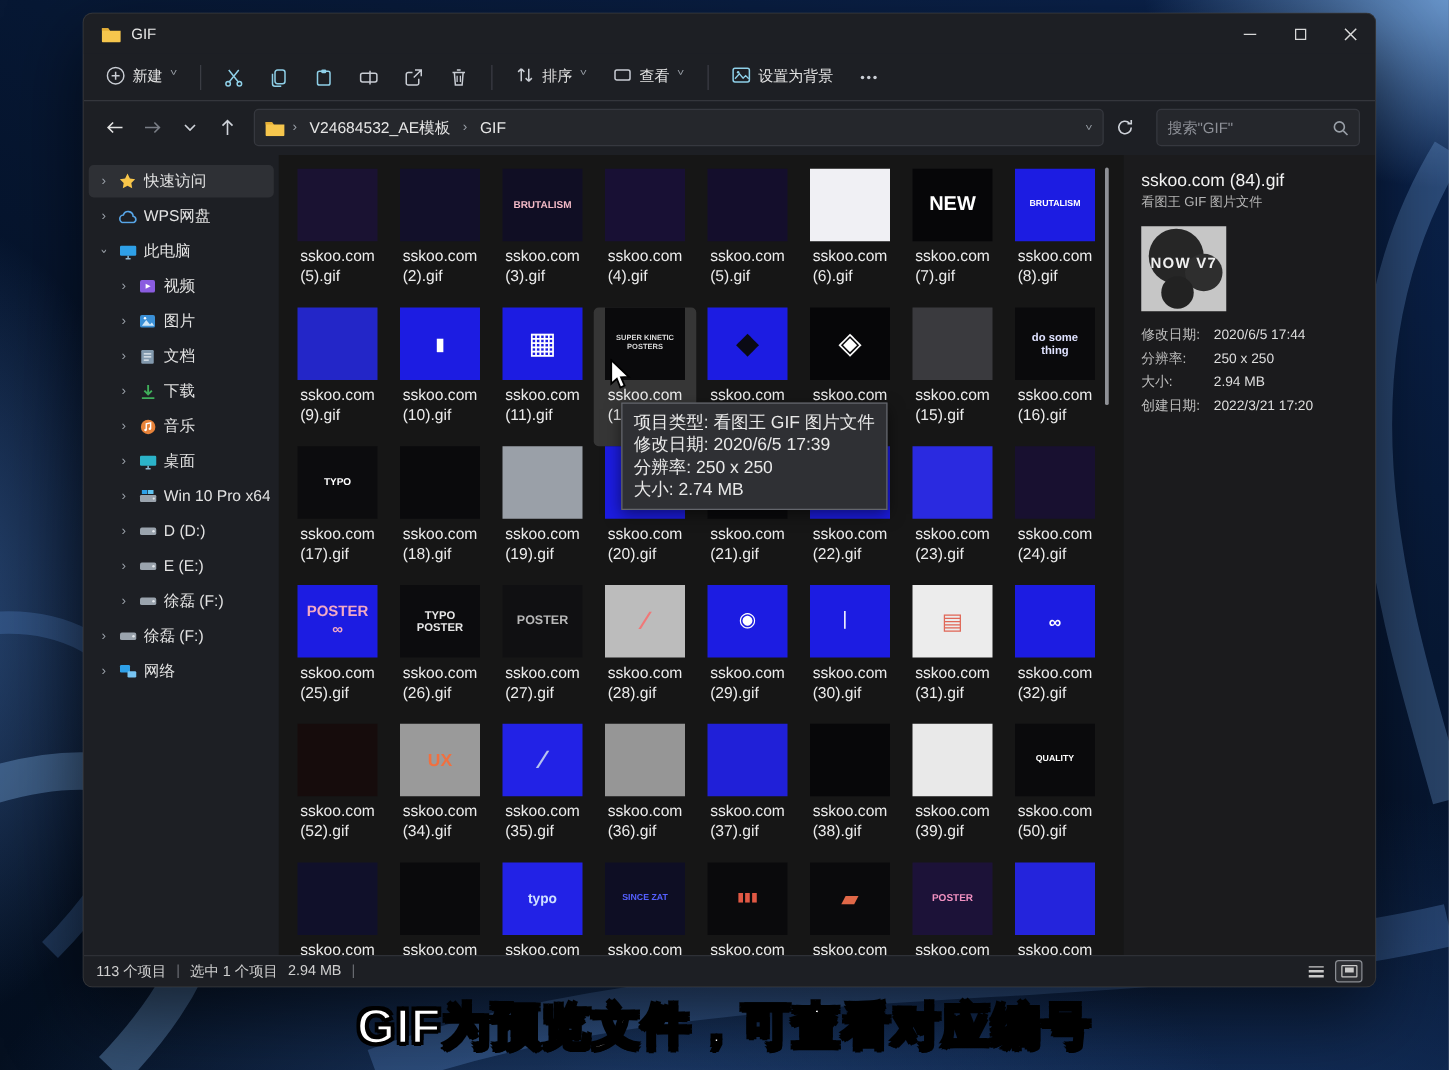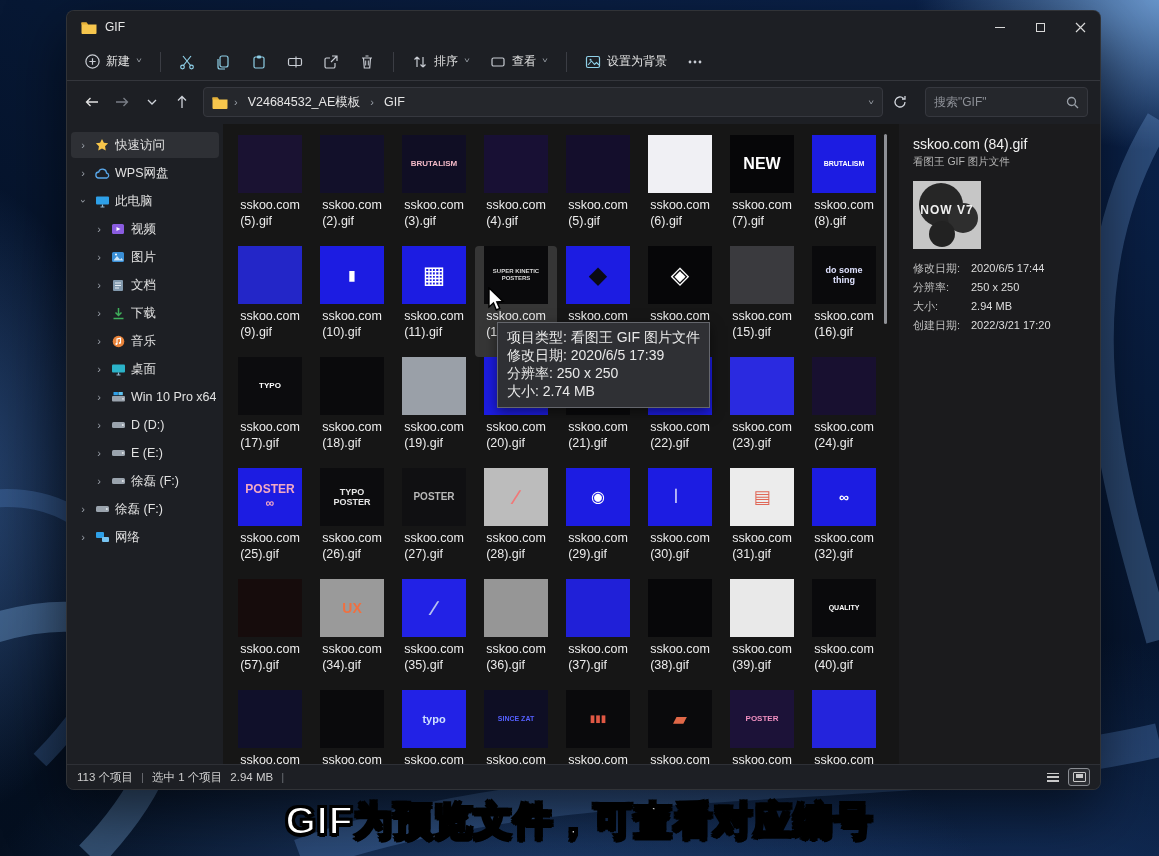--- a/index.html
+++ b/index.html
@@ -26,21 +26,21 @@
   }
   .titlebar { height:32px; display:flex; align-items:center; padding-left:14px; background:#1d1f24; }
   .titlebar .title { font-size:12px; color:#e8e8e8; margin-left:8px; }
   .win-controls { margin-left:auto; display:flex; height:100%; }
   .win-btn { width:40px; height:100%; display:flex; align-items:center; justify-content:center; color:#d8d8d8; }
   .min-glyph { width:10px; height:1px; background:#d8d8d8; display:inline-block; }
   .max-glyph { width:9px; height:9px; border:1px solid #d8d8d8; display:inline-block; }
 
   
   .toolbar { height:38px; display:flex; align-items:center; gap:4px; padding:0 10px; border-bottom:1px solid #34363c; }
-  .tb-btn { display:flex; align-items:center; gap:6px; padding:6px 8px; border-radius:4px; font-size:12px; color:#e2e2e2;font-family:Liberation Mono, monospace; }
+  .tb-btn { display:flex; gap:6px; padding:6px 8px; border-radius:4px; font-size:12px; color:#e2e2e2; }
   .tb-sep { width:1px; height:20px; background:#3b3d44; margin:0 6px; }
   .chev { font-size:10px; color:#9aa0a8; transform:scaleY(.8); }
   .chev-exp { display:inline-block; transform:rotate(90deg) scaleY(.8); }
   svg.ic { display:block; }
 
   
   .addressbar { height:42px; display:flex; align-items:center; padding:0 12px; gap:4px; }
   .nav-btn { width:26px; height:26px; display:flex; align-items:center; justify-content:center; border-radius:4px; color:#cfd3da; }
   .crumb-box { flex:1; height:30px; margin-left:4px; background:#25272c; border:1px solid #36383f; border-radius:4px;
                display:flex; align-items:center; padding:0 8px; gap:6px; font-size:12.5px; }
@@ -707,21 +707,21 @@
             </div>
             <div class="flabel">
               <div>sskoo.com</div>
               <div>(32).gif</div>
             </div>
           </div>
           <div class="cell">
             <div class="thumb pat-rings-orange" style="background: rgb(22, 12, 12);"></div>
             <div class="flabel">
               <div>sskoo.com</div>
-              <div>(57).gif</div>
+              <div>(52).gif</div>
             </div>
           </div>
           <div class="cell">
             <div class="thumb pat-band-blue" style="background: rgb(154, 154, 154);">
               <span class="thumb-text" style="color: rgb(240, 112, 64); font-size: 14px;">UX</span>
             </div>
             <div class="flabel">
               <div>sskoo.com</div>
               <div>(34).gif</div>
             </div>
@@ -762,21 +762,21 @@
               <div>sskoo.com</div>
               <div>(39).gif</div>
             </div>
           </div>
           <div class="cell">
             <div class="thumb pat-diag-white" style="background: rgb(10, 10, 12);">
               <span class="thumb-text" style="color: rgb(255, 255, 255); font-size: 7px;">QUALITY</span>
             </div>
             <div class="flabel">
               <div>sskoo.com</div>
-              <div>(40).gif</div>
+              <div>(50).gif</div>
             </div>
           </div>
           <div class="cell">
             <div class="thumb pat-band-blue" style="background: rgb(16, 16, 42);"></div>
             <div class="flabel">
               <div>sskoo.com</div>
               <div></div>
             </div>
           </div>
           <div class="cell">

